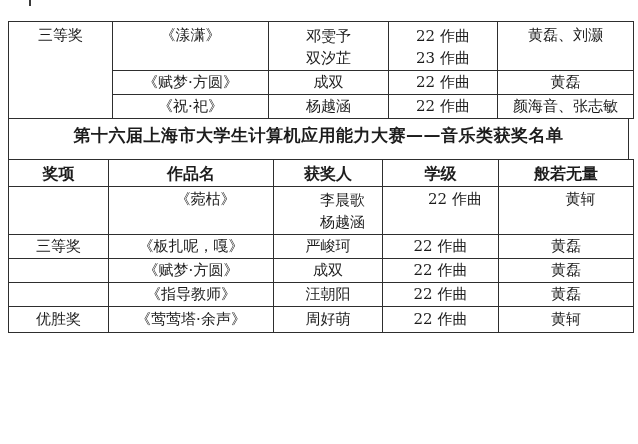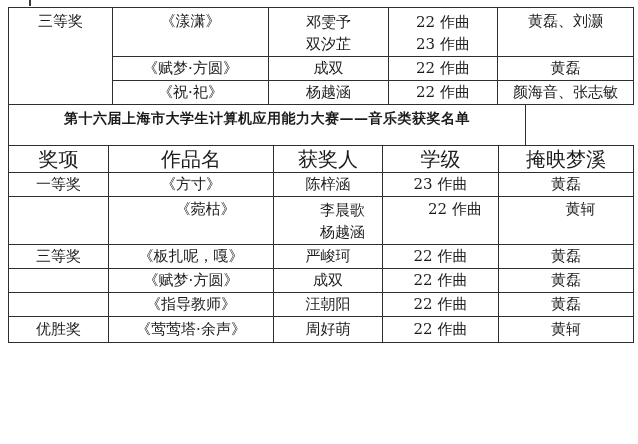--- a/index.html
+++ b/index.html
@@ -4,21 +4,21 @@
 <style>
   * { margin: 0; padding: 0; box-sizing: border-box; }
   html, body { background: #ffffff; }
   body {
     width: 638px; height: 444px;
     position: relative;
     font-family: "DejaVu Serif", "Liberation Serif", serif;
     color: #1c1c1c;
     overflow: hidden;
   }
-  .page { position: absolute; left: 8px; top: 7px; width: 625px; }
+  .page { position: absolute; left: 8px; top: 21px; width: 625px; }
   .artifact-top {
     position: absolute; left: 29px; top: 0; width: 2px; height: 6px;
     background: #3a3a3a;
   }
   table.tbl {
     border-collapse: collapse;
     table-layout: fixed;
     width: 625px;
   }
   table.tbl td, table.tbl th {
@@ -29,30 +29,30 @@
     font-weight: normal;
     line-height: 21px;
     padding: 1px 2px;
     overflow: hidden;
   }
   table.upper .r-a td { height: 46px; }
   table.upper .r-b td, table.upper .r-c td { height: 24px; }
   table.upper td.vtop { vertical-align: top; padding-top: 3px; }
   .two-line div { line-height: 22px; }
   .title-row {
-    width: 518px; height: 40px;
+    width: 621px; height: 40px;
     border-left: 1.5px solid #2e2e2e;
     border-right: 1.5px solid #2e2e2e;
     text-align: center;
     font-weight: bold;
-    font-size: 14px;
+    font-size: 17px;
     padding-top: 5px;
     letter-spacing: 0.5px;
   }
-  table.lower tr.head th { height: 27px; font-weight: normal; font-size: 20px; }
+  table.lower tr.head th { height: 27px; font-weight: bold; font-size: 16px; }
   table.lower td { height: 23px; }
   table.lower tr.tall td { height: 44px; }
   table.lower td.vtop { vertical-align: top; padding-top: 2px; padding-left: 31px; }
   table.lower tr.last td { height: 26px; }
 </style>
 </head>
 <body>
 
 <div class="artifact-top"></div>
 
@@ -104,28 +104,21 @@
         <col style="width:109px">
       <col style="width:116px">
         <col style="width:135px">
     </colgroup>
     <tbody>
         <tr class="head">
       <th>奖项</th>
       <th>作品名</th>
       <th>获奖人</th>
       <th>学级</th>
-      <th>掩映梦溪</th>
-    </tr>
-    <tr>
-      <td>一等奖</td>
-      <td>《方寸》</td>
-      <td>陈梓涵</td>
-      <td>23 作曲</td>
-      <td>黄磊</td>
+      <th>般若无量</th>
     </tr>
     <tr class="tall">
       <td></td>
       <td class="vtop">《菀枯》</td>
       <td class="vtop two-line">
         <div>李晨歌</div>
         <div>杨越涵</div>
       </td>
       <td class="vtop">22 作曲</td>
       <td class="vtop">黄轲</td>

